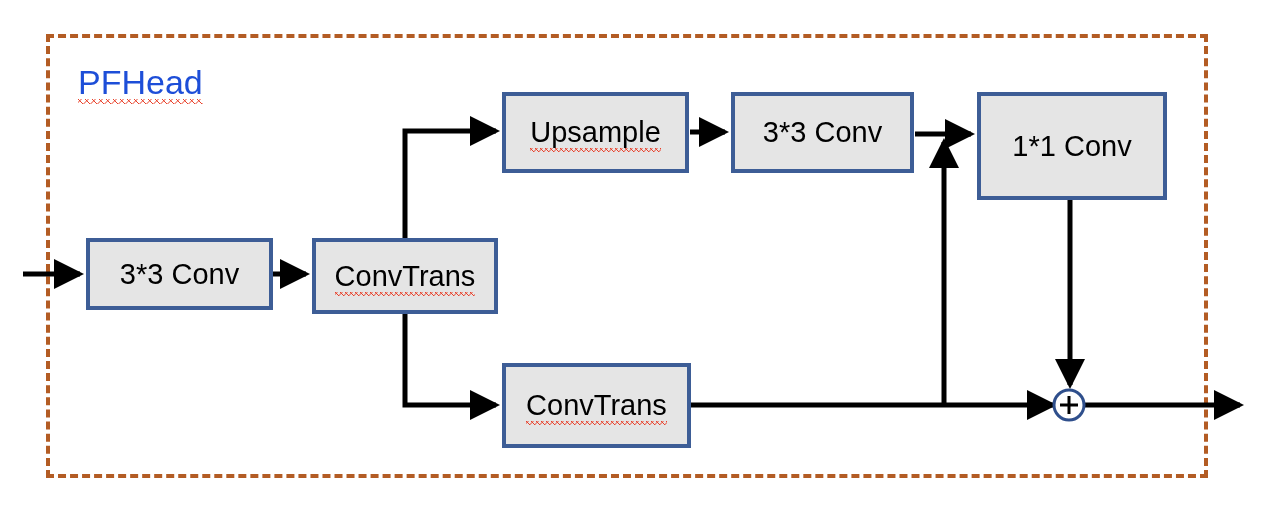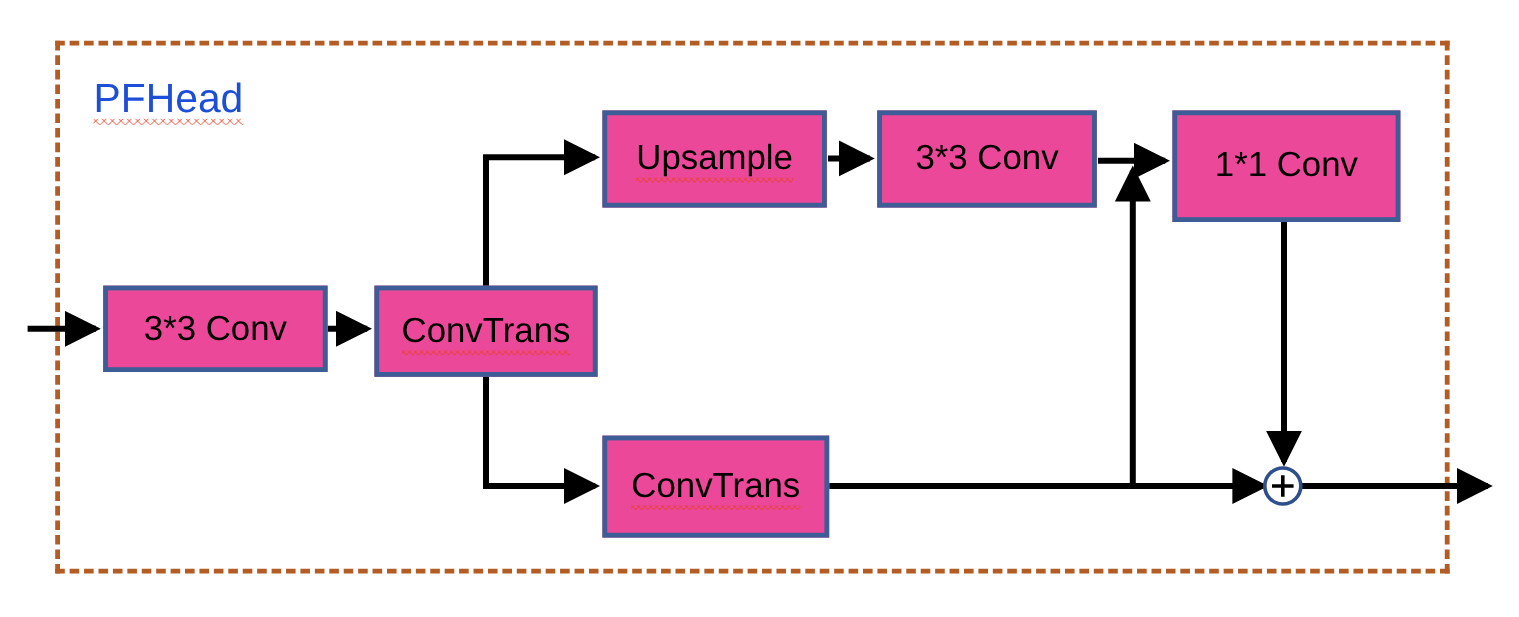--- a/index.html
+++ b/index.html
@@ -60,36 +60,36 @@
     bottom: -2px;
     height: 5px;
     background-size: 7px 7px;
     background-position: 0 0, 3.5px 0;
   }
   
   .node {
     position: absolute;
     box-sizing: border-box;
     border: 4px solid #3d5d96;
-    background: #ec4899;
+    background: #e5e5e5;
     display: flex;
     align-items: center;
     justify-content: center;
     color: #000000;
     font-size: 29px;
     white-space: nowrap;
     z-index: 3;
   }
   .node-label { display: inline-block; }
 
   #node-conv33-in  { left: 86px;  top: 238px; width: 187px; height: 72px; }
   #node-convtrans1 { left: 312px; top: 238px; width: 186px; height: 76px; }
   #node-upsample   { left: 502px; top: 92px;  width: 187px; height: 81px; }
   #node-conv33-top { left: 731px; top: 92px;  width: 183px; height: 81px; }
-  #node-conv11     { left: 977px; top: 92px;  width: 190px; height: 93px; }
+  #node-conv11     { left: 977px; top: 92px;  width: 190px; height: 108px; }
   #node-convtrans2 { left: 502px; top: 363px; width: 189px; height: 85px; }
 
   
   #edges {
     position: absolute;
     left: 0;
     top: 0;
     width: 1266px;
     height: 514px;
     z-index: 2;

